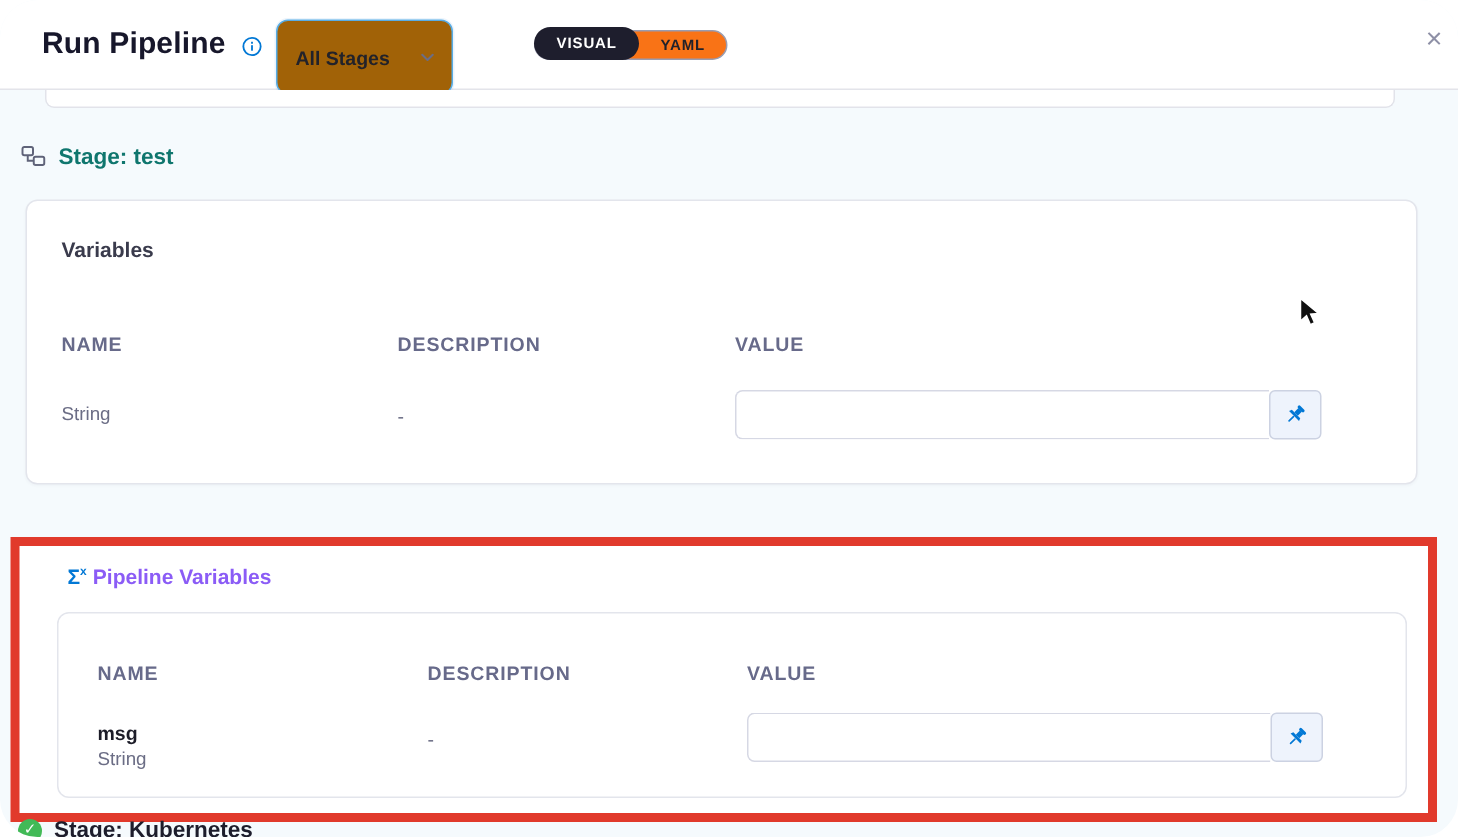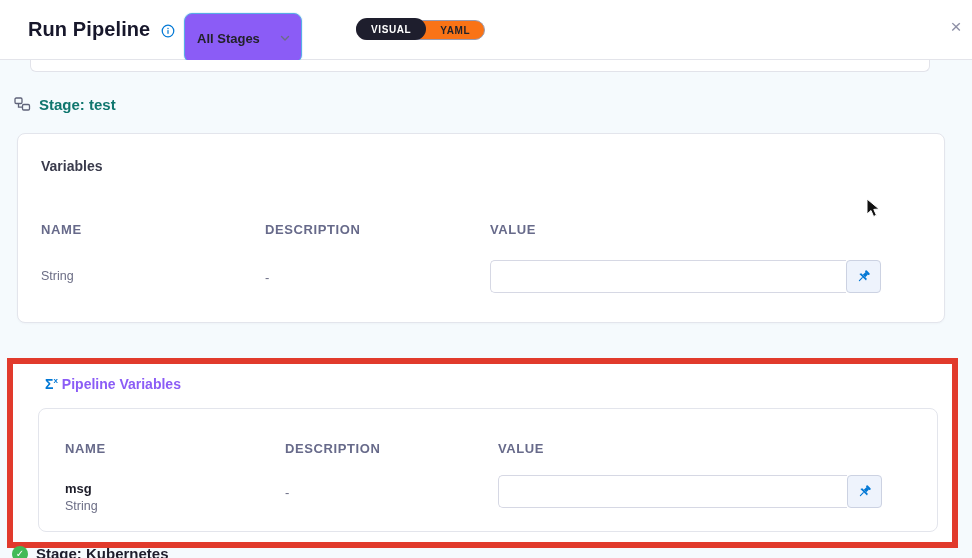--- a/index.html
+++ b/index.html
@@ -1,24 +1,24 @@
 <!DOCTYPE html>
 <html><head>
 <meta charset="utf-8">
 <style>
   * { margin: 0; padding: 0; box-sizing: border-box; }
   html, body { width: 972px; height: 558px; overflow: hidden; }
   body { font-family: "Liberation Sans", "DejaVu Sans", sans-serif; background: #fff; }
-  #app { position: relative; width: 972px; height: 558px; background: #f5fafd; overflow: hidden; }
+  #app { position: relative; width: 972px; height: 558px; background: #f5fafd; overflow: hidden; border-radius: 25px; }
 
   
   .dialog-header { position: absolute; top: 0; left: 0; width: 972px; height: 60px; background: #fff; border-bottom: 1px solid #e3e4ea; }
   .page-title { position: absolute; left: 28px; top: 18px; font-size: 20px; font-weight: 700; color: #17172b; letter-spacing: .1px; }
   .info-icon { position: absolute; left: 161px; top: 24px; width: 14px; height: 14px; }
-  .stage-selector { position: absolute; left: 184px; top: 13px; width: 118px; height: 50px; background: #8b5cf6; border: 1.5px solid #58ade6; border-radius: 8px; display: flex; align-items: center; padding: 0 10px 0 12px; cursor: pointer; box-shadow: 0 0 0 1px rgba(2,120,213,.08); }
+  .stage-selector { position: absolute; left: 184px; top: 13px; width: 118px; height: 50px; background: #a16207; border: 1.5px solid #58ade6; border-radius: 8px; display: flex; align-items: center; padding: 0 10px 0 12px; cursor: pointer; box-shadow: 0 0 0 1px rgba(2,120,213,.08); }
   .stage-selector-label { font-size: 13px; font-weight: 700; color: #22222a; flex: 1; }
   .chevron-down-icon { width: 12px; height: 12px; color: #6b6d85; }
   .view-toggle { position: absolute; left: 356px; top: 20px; height: 20px; display: flex; align-items: center; background: #f97316; border: 1px solid #9a9cb0; border-radius: 11px; }
   .toggle-visual { height: 22px; margin: -2px 0 0 -1px; padding: 0 15px; border-radius: 12px; background: #1e1e2d; color: #fff; font-size: 10px; font-weight: 700; letter-spacing: .6px; display: flex; align-items: center; cursor: pointer; }
   .toggle-yaml { padding: 0 14px; color: #22222a; font-size: 10px; font-weight: 700; letter-spacing: .6px; display: flex; align-items: center; height: 100%; cursor: pointer; }
   .close-button { position: absolute; left: 944px; top: 15px; width: 24px; height: 24px; border: none; background: transparent; color: #8e90a6; font-size: 19px; line-height: 24px; text-align: center; cursor: pointer; font-family: "Liberation Sans", sans-serif; }
 
   
   .card-remnant { position: absolute; left: 30px; top: 60px; width: 900px; height: 12px; background: #fff; border: 1px solid #e2e3ea; border-top: none; border-radius: 0 0 6px 6px; }
 

